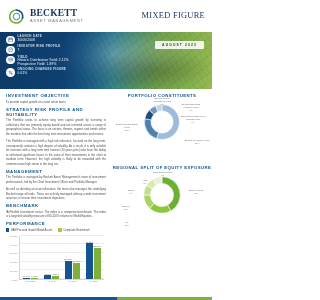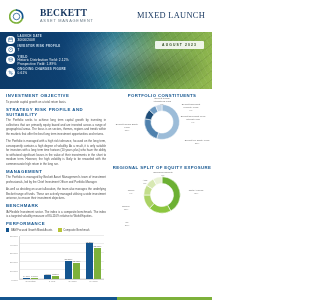--- a/index.html
+++ b/index.html
@@ -11,21 +11,21 @@
     overflow:hidden;
     position:relative;
   }
 
   
   .header {
     height:32px; background:#ffffff;
     display:flex; align-items:center; justify-content:space-between;
     padding:0 7px 0 9px;
   }
-  .brand { display:flex; align-items:center; gap:16px; }
+  .brand { display:flex; align-items:center; gap:6px; }
   .brand-mark { width:15px; height:15px; position:relative; flex:0 0 auto; }
   .brand-text { line-height:1; }
   .brand-name {
     font-family:"Liberation Serif", serif;
     font-weight:bold; font-size:9.5px; letter-spacing:.2px;
     color:#15355e; display:block;
   }
   .brand-sub {
     font-size:3.9px; letter-spacing:.75px; color:#6a7a86;
     display:block; margin-top:.5px;
@@ -173,21 +173,21 @@
         <path d="M27 18 A13 13 0 0 0 15 2" fill="none" stroke="#14558f" stroke-width="3.4" stroke-linecap="round"></path>
         <circle cx="15" cy="15" r="6.5" fill="none" stroke="#14558f" stroke-width="1.5"></circle>
       </svg>
     </span>
     <span class="brand-text">
       <span class="brand-name">BECKETT</span>
       <span class="brand-sub">ASSET MANAGEMENT</span>
     </span>
   </div>
   <div class="doc-title">
-    <span>MIXED LAUNCH</span>
+    <span>MIXED FIGURE</span>
   </div>
 </div>
 
 <div class="hero">
   <div class="hero-photo"></div>
   <div class="hero-fadeleft"></div>
 
   <div class="facts">
 
     <div class="fact">

